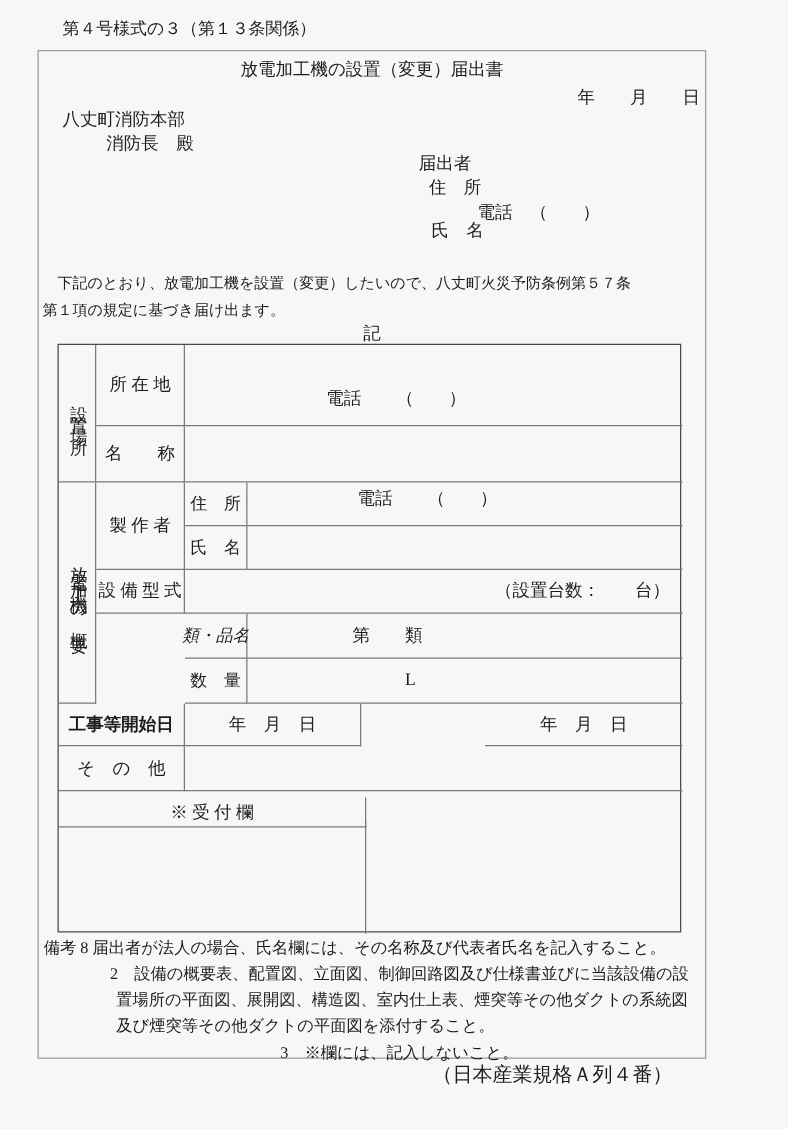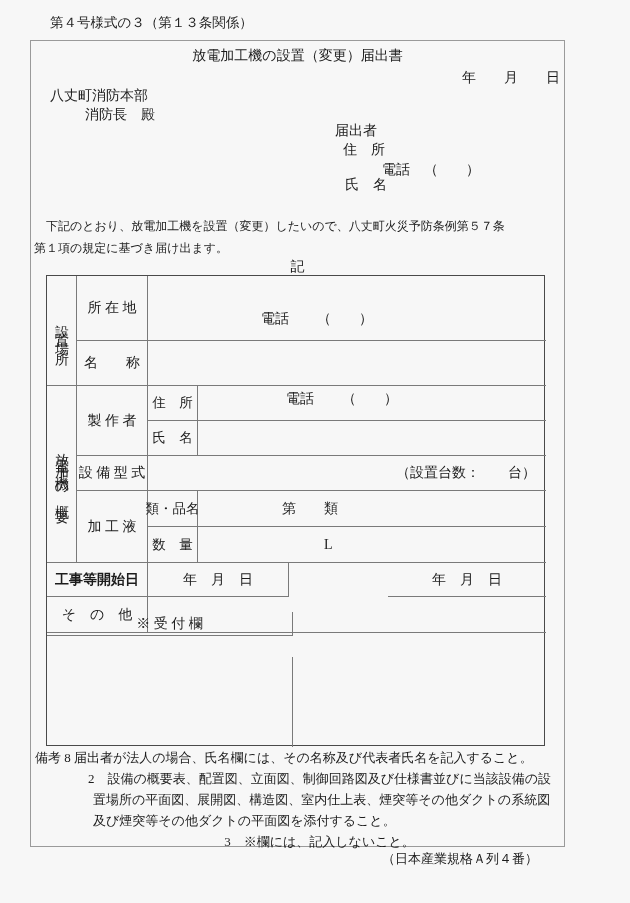--- a/index.html
+++ b/index.html
@@ -63,21 +63,21 @@
   .phone-low{align-items:flex-end;padding:0 60px 12px 0;}
   .phone-high{align-items:flex-start;padding:4px 60px 0 0;}
   .units-cell{padding-right:10px;}
   .class-cell{padding-left:84px;}
   .qty-cell{padding-left:126px;}
 
   .notes{left:4px;top:706px;width:528px;font-size:13px;line-height:21px;}
   .notes div{white-space:nowrap;}
   .notes .n2,.notes .n5{margin-left:41px;text-align:center;}
   .notes .n3,.notes .n4{margin-left:58px;}
-  .paper-note{top:850px;right:92px;font-size:13px;white-space:nowrap;}
+  .paper-note{top:850px;right:92px;font-size:16px;white-space:nowrap;}
 </style>
 </head>
 <body>
 
 <div class="abs form-number">第４号様式の３（第１３条関係）</div>
 
 <div class="abs outer-box">
 
   <div class="abs doc-title">放電加工機の設置（変更）届出書</div>
   <div class="abs date-line">年　　月　　日</div>
@@ -112,38 +112,37 @@
       <span>電話　　（　　）</span>
     </div>
     <div class="tc sub-label" style="left:101px;top:145px;width:50px;height:35px;">氏　名</div>
     <div class="tc noR" style="left:151px;top:145px;width:348px;height:35px;"></div>
 
     <div class="tc" style="left:30px;top:180px;width:71px;height:35px;">設 備 型 式</div>
     <div class="tc noR cell-right units-cell" style="left:101px;top:180px;width:398px;height:35px;">
       <span>（設置台数：　　台）</span>
     </div>
 
-    <div class="tc" style="left:30px;top:215px;width:71px;height:72px;">加 工 液</div>
-    <div class="tc sub-label" style="left:101px;top:215px;width:50px;height:36px;">類・品名</div>
+    <div class="tc sub-label" style="left:101px;top:215px;width:50px;height:36px;font-style:italic;">類・品名</div>
     <div class="tc noR cell-left class-cell" style="left:151px;top:215px;width:348px;height:36px;">
       <span>第　　類</span>
     </div>
     <div class="tc sub-label" style="left:101px;top:251px;width:50px;height:36px;">数　量</div>
     <div class="tc noR cell-left qty-cell" style="left:151px;top:251px;width:348px;height:36px;">
       <span>L</span>
     </div>
 
     <div class="tc" style="left:0;top:287px;width:101px;height:34px;font-weight:bold;">工事等開始日</div>
     <div class="tc" style="left:101px;top:287px;width:141px;height:34px;">年　月　日</div>
     <div class="tc noR" style="left:341px;top:287px;width:158px;height:34px;">年　月　日</div>
 
     <div class="tc" style="left:0;top:321px;width:101px;height:36px;">そ　の　他</div>
     <div class="tc noR" style="left:101px;top:321px;width:398px;height:36px;"></div>
 
-    <div class="tc" style="left:0;top:336px;width:246px;height:24px;">※ 受 付 欄</div>
+    <div class="tc" style="left:0;top:362px;width:246px;height:24px;">※ 受 付 欄</div>
     <div class="tc noB" style="left:0;top:381px;width:246px;height:90px;"></div>
     <div class="tc noR noB" style="left:246px;top:381px;width:253px;height:90px;"></div>
   </div>
 
   <div class="abs notes">
     <div class="n1">備考 8 届出者が法人の場合、氏名欄には、その名称及び代表者氏名を記入すること。</div>
     <div class="n2">2　設備の概要表、配置図、立面図、制御回路図及び仕様書並びに当該設備の設</div>
     <div class="n3">置場所の平面図、展開図、構造図、室内仕上表、煙突等その他ダクトの系統図</div>
     <div class="n4">及び煙突等その他ダクトの平面図を添付すること。</div>
     <div class="n5">3　※欄には、記入しないこと。</div>

